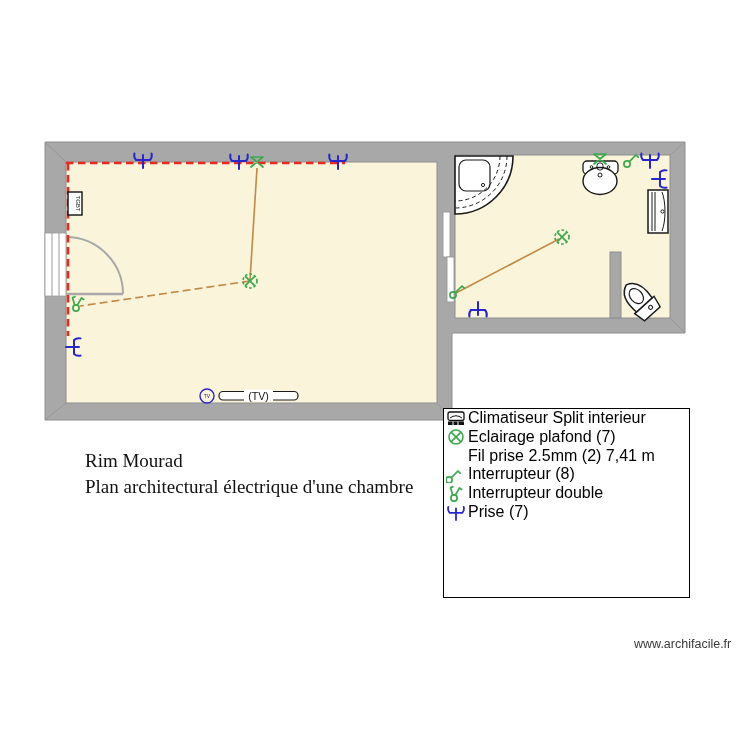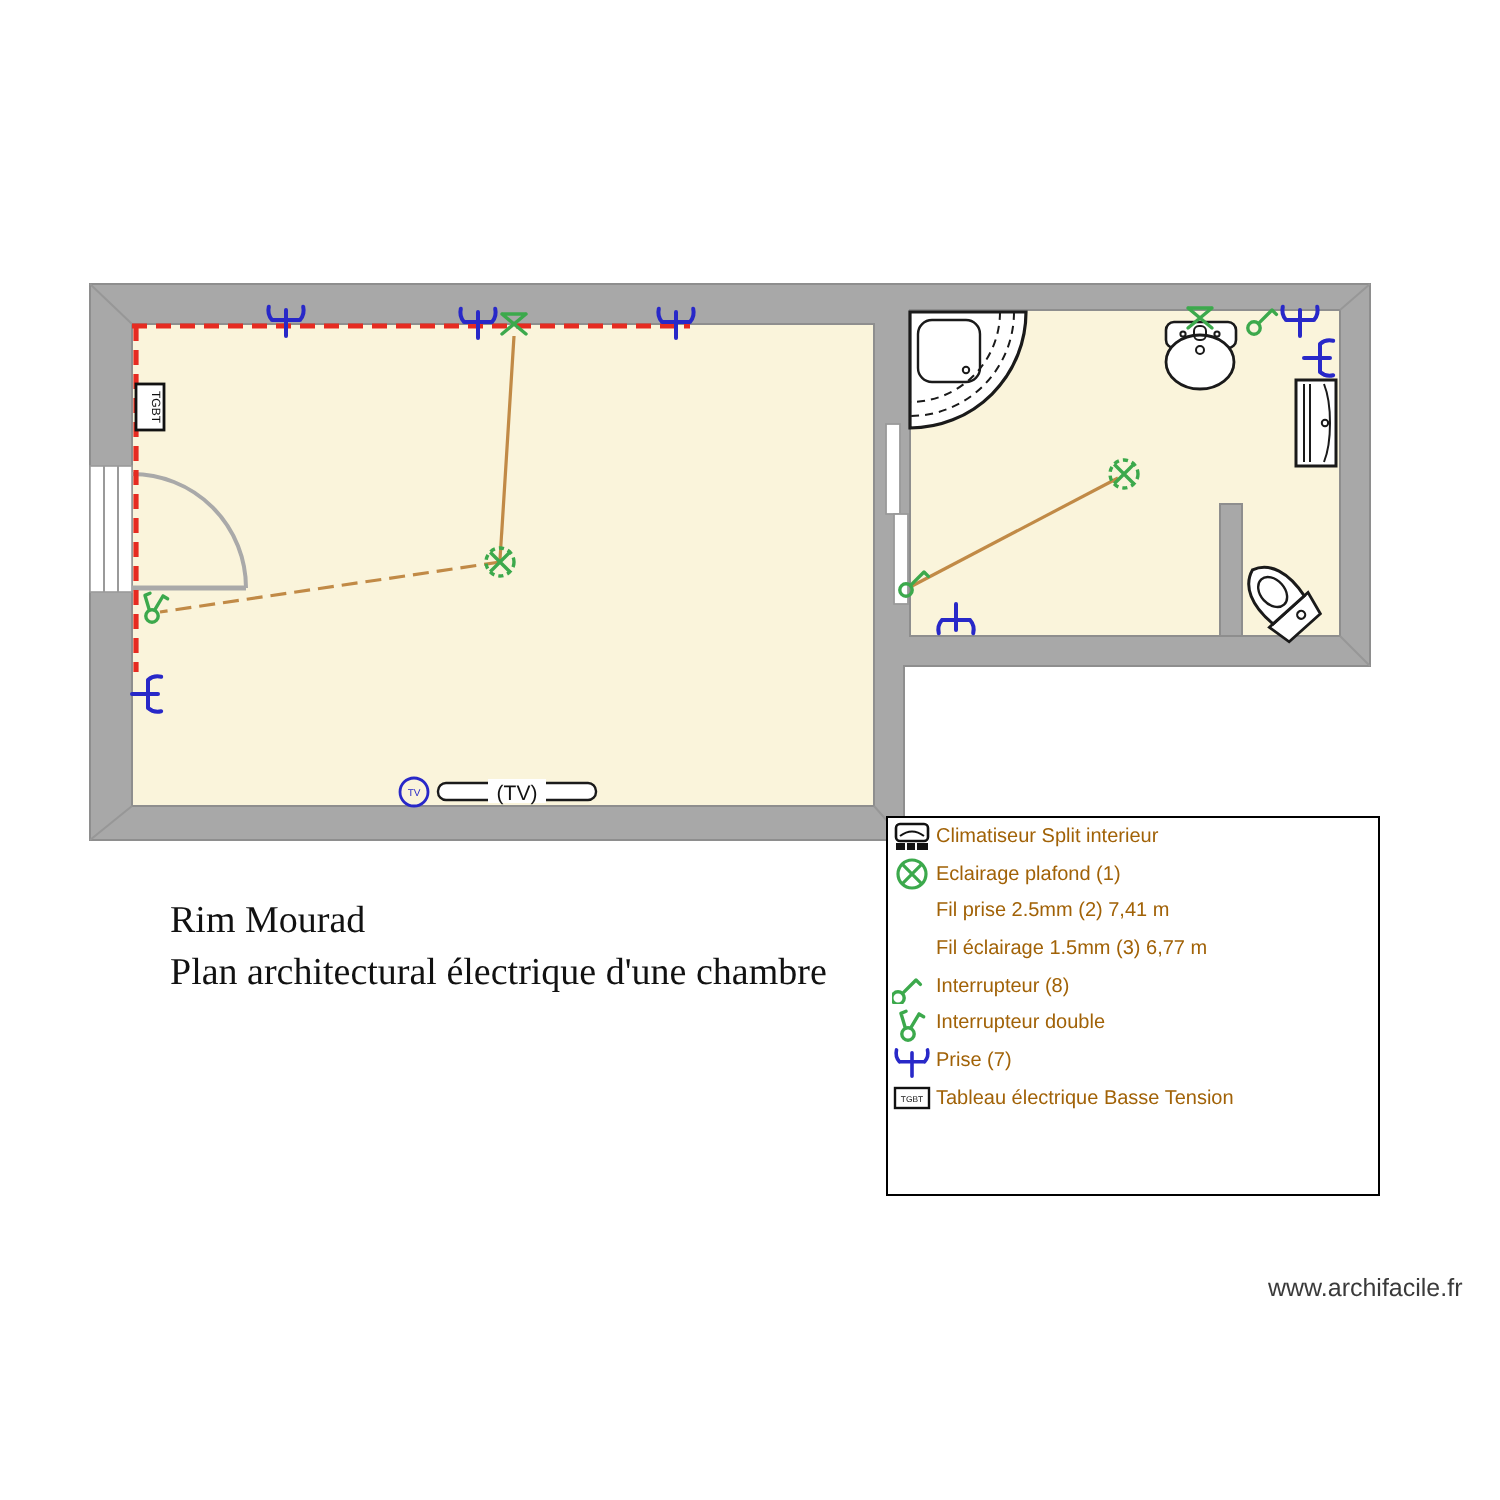--- a/index.html
+++ b/index.html
@@ -9,21 +9,21 @@
          --blue:#2828c8; --green:#3ca94c; --ink:#111;}
   #plan-svg{position:absolute;left:0;top:0;} .b{stroke:var(--blue);} .g{stroke:var(--green);}
   
   #title-block{position:absolute;left:85px;top:448px;
     font-family:"Liberation Serif",serif;font-size:19px;line-height:26px;color:#111;}
   
   #legend{position:absolute;left:443px;top:408px;width:247px;height:190px;
     border:1.5px solid #000;background:#fff;box-sizing:border-box;}
   .legend-row{display:flex;align-items:center;height:18.7px;}
   .legend-ic{width:24px;flex:0 0 24px;display:flex;align-items:center;justify-content:center;}
-  .legend-label{font-size:10px;color:#a16207;white-space:nowrap;letter-spacing:0;}
+  .legend-label{font-size:16px;color:#000000;white-space:nowrap;letter-spacing:0;}
   
   #watermark{position:absolute;left:634px;top:637px;font-size:12.5px;color:#3a3a3a;text-align:center;}
 </style>
 </head>
 <body>
 
 <div id="stage" style="--wall: #a8a8a8; --floor: #faf4db; --red: #e62b21; --wire: #c18a46; --blue: #2828c8; --green: #3ca94c;">
 
   <svg id="plan-svg" width="750" height="680" viewBox="0 0 750 680">
     <defs>
@@ -161,29 +161,25 @@
         </span>
       <span class="legend-label">Climatiseur Split interieur</span>
     </div>
     <div class="legend-row">
       <span class="legend-ic">
         <svg width="20" height="18" viewBox="0 0 20 18" class="g" fill="none" stroke-width="1.6">
           <circle cx="10" cy="9" r="7"></circle>
           <path d="M5.1,4.1 L14.9,13.9 M5.1,13.9 L14.9,4.1"></path>
         </svg>
         </span>
-      <span class="legend-label">Eclairage plafond (1)</span>
+      <span class="legend-label">Eclairage plafond (7)</span>
     </div>
     <div class="legend-row">
       <span class="legend-ic"></span>
       <span class="legend-label">Fil prise 2.5mm (2) 7,41 m</span>
-    </div>
-    <div class="legend-row">
-      <span class="legend-ic"></span>
-      <span class="legend-label">Fil éclairage 1.5mm (3) 6,77 m</span>
     </div>
     <div class="legend-row">
       <span class="legend-ic">
         <svg width="20" height="18" viewBox="-3 -15 20 18" class="g">
             <use href="#sym-inter"></use>
           </svg>
         </span>
       <span class="legend-label">Interrupteur (8)</span>
     </div>
     <div class="legend-row">
@@ -195,26 +191,17 @@
       <span class="legend-label">Interrupteur double</span>
     </div>
     <div class="legend-row">
       <span class="legend-ic">
         <svg width="20" height="18" viewBox="-10 -11 20 20" class="b">
             <use href="#sym-prise"></use>
           </svg>
         </span>
       <span class="legend-label">Prise (7)</span>
     </div>
-    <div class="legend-row">
-      <span class="legend-ic">
-        <svg width="20" height="18" viewBox="0 0 20 18">
-          <rect x="1.5" y="4" width="17" height="10" fill="#fff" stroke="#111" stroke-width="1.2"></rect>
-          <text x="10" y="11" text-anchor="middle" font-size="4.2" fill="#111" font-family="Liberation Sans, sans-serif">TGBT</text>
-        </svg>
-        </span>
-      <span class="legend-label">Tableau électrique Basse Tension</span>
-    </div>
   </div>
 
   <div id="watermark">www.archifacile.fr</div>
 
 </div>
 
 </body></html>

